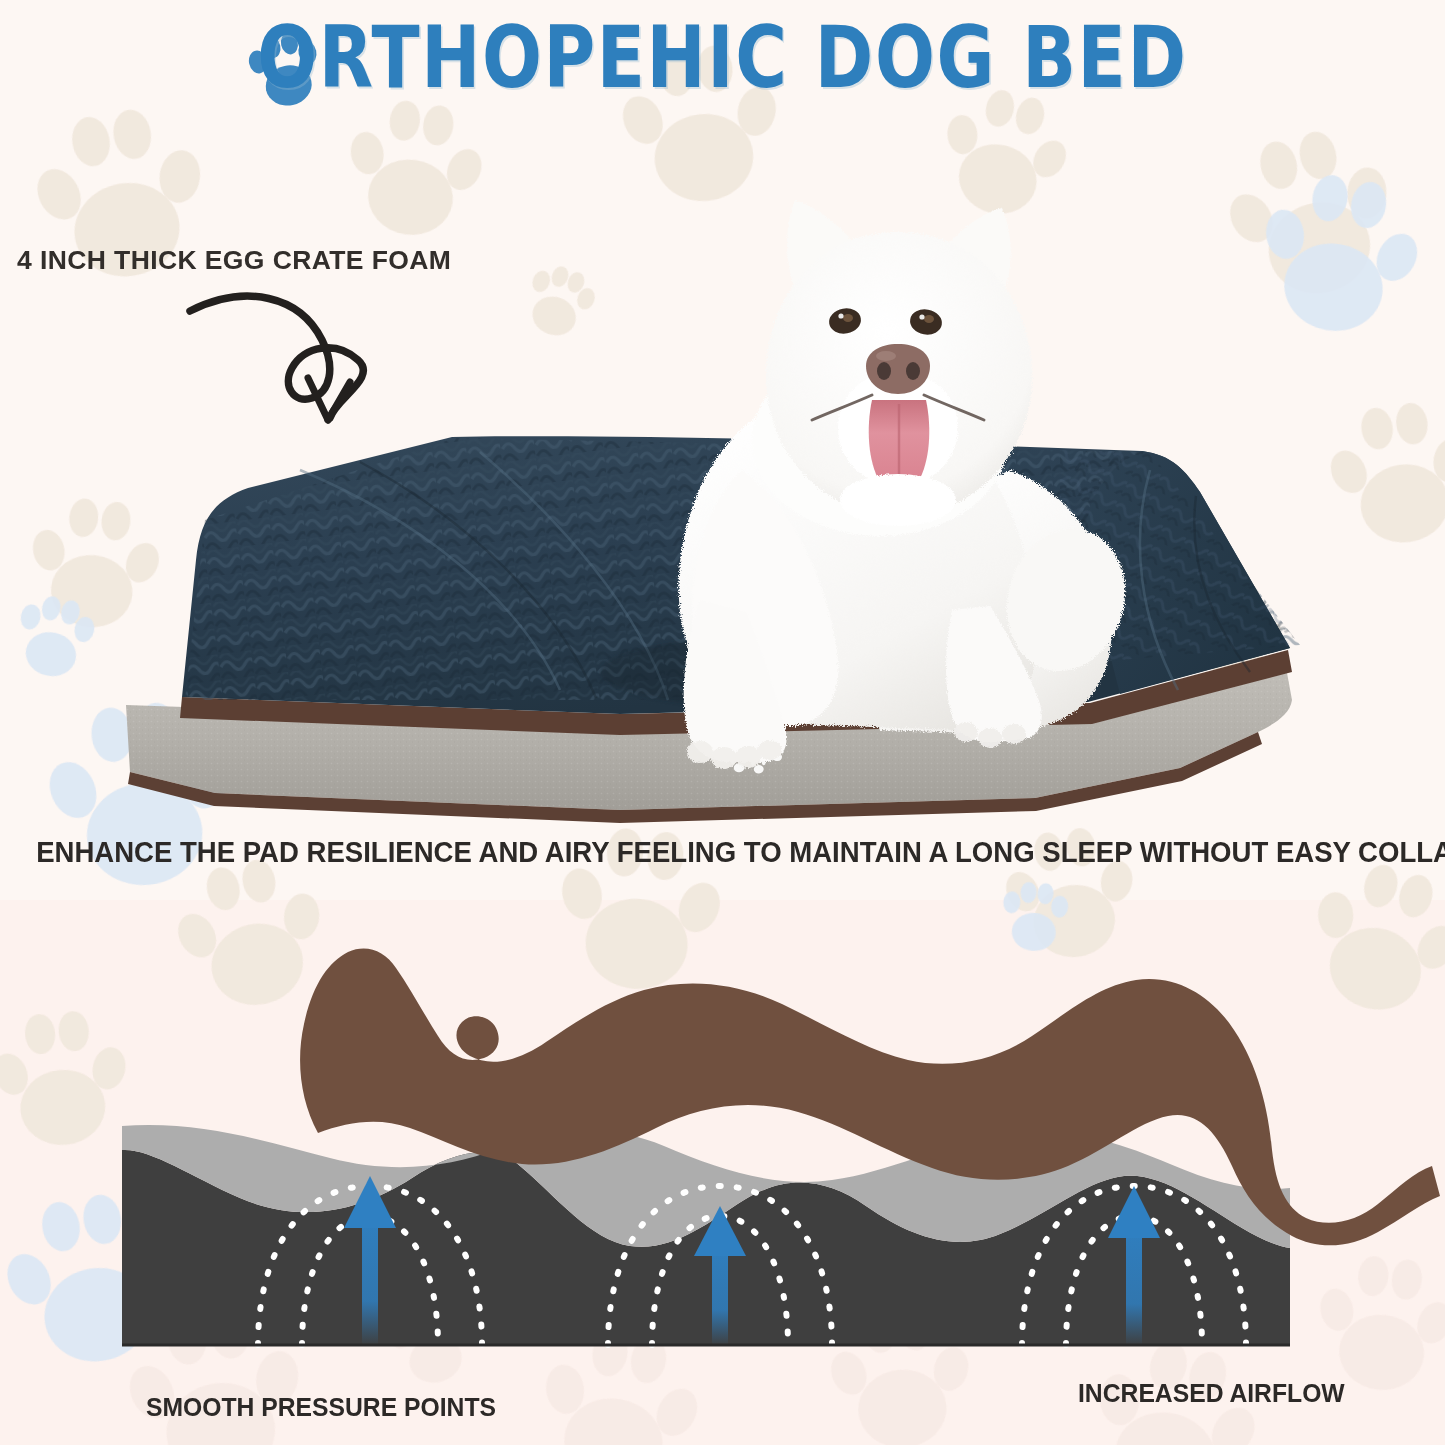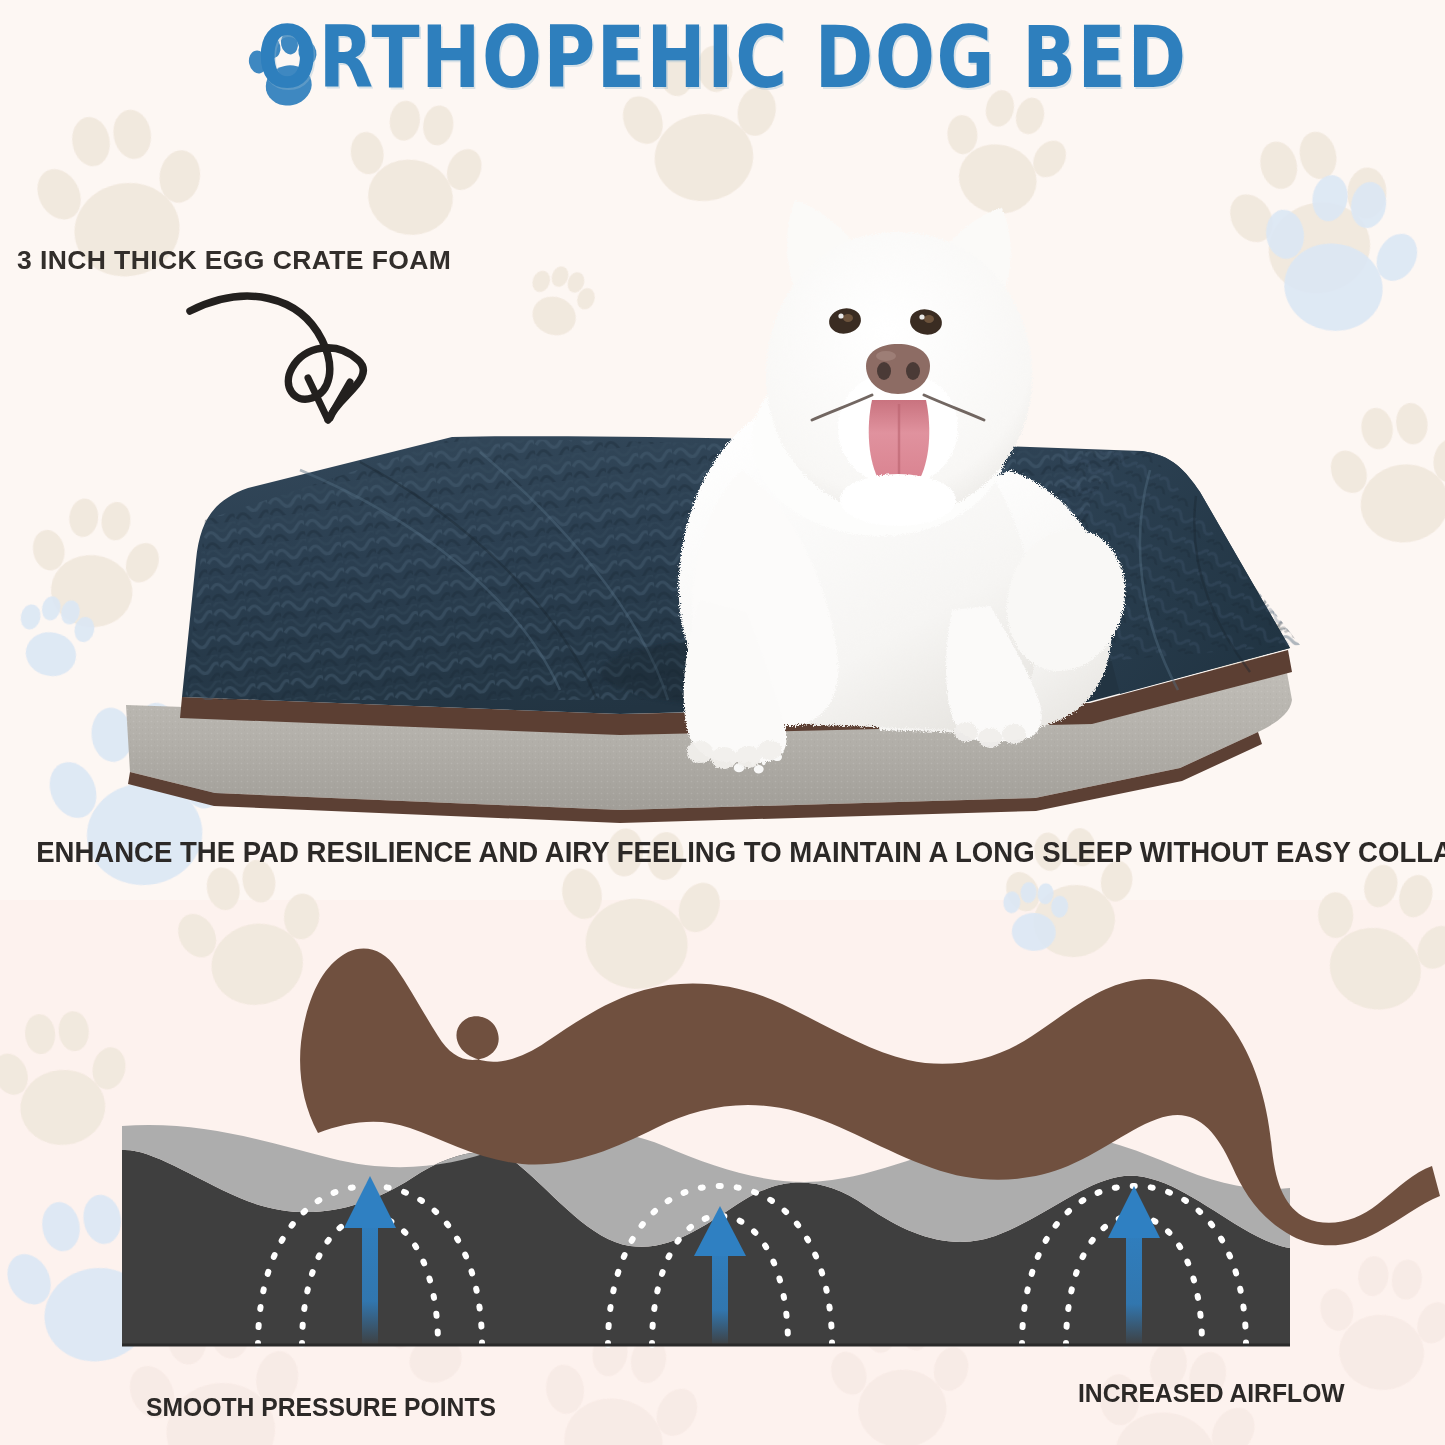--- a/index.html
+++ b/index.html
@@ -132,21 +132,21 @@
 
     <g fill="#2e7fbd" opacity=".92">
       <use href="#paw-sm" transform="translate(285,68) rotate(-12) scale(1.05)"></use>
     </g>
   </svg>
 
   <div id="title-wrap">
     <span id="page-title">ORTHOPEHIC DOG BED</span>
   </div>
 
-  <div id="foam-label">3 INCH THICK EGG CRATE FOAM</div>
+  <div id="foam-label">4 INCH THICK EGG CRATE FOAM</div>
 
   <svg class="layer" id="content" viewBox="0 0 1445 1445">
     <defs>
 
       <linearGradient id="plush" x1="0" y1="0" x2="0.35" y2="1">
         <stop offset="0%" stop-color="#33485a"></stop>
         <stop offset="45%" stop-color="#2b3f51"></stop>
         <stop offset="100%" stop-color="#223442"></stop>
       </linearGradient>
       <linearGradient id="plushR" x1="0" y1="0" x2="1" y2="1">

